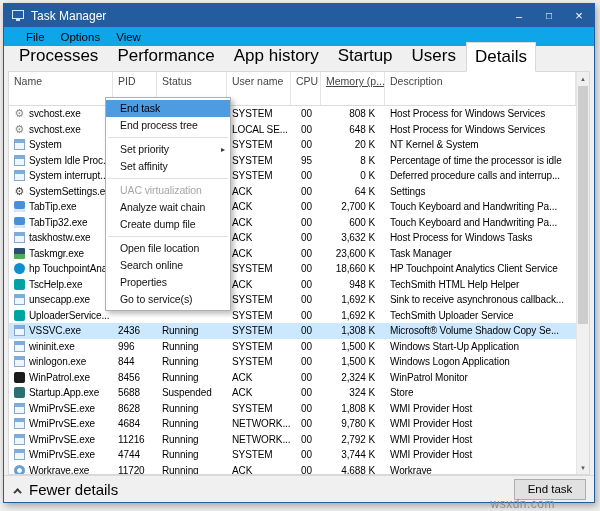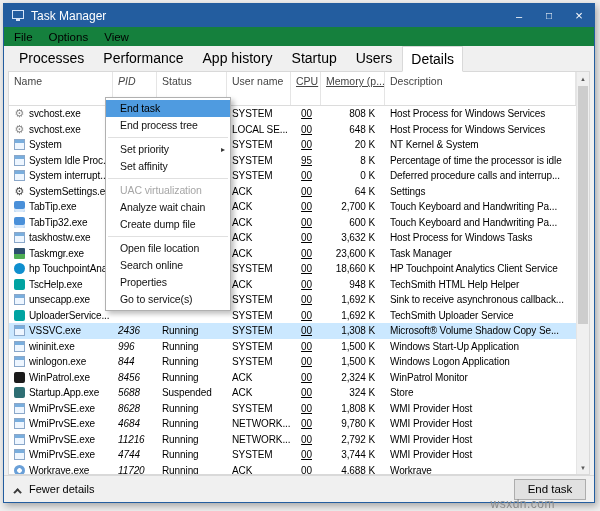--- a/index.html
+++ b/index.html
@@ -33,30 +33,30 @@
   }
   .title-text { flex:1 1 auto; white-space:nowrap; overflow:hidden; }
   .tbtn {
     width:30px; height:23px; display:flex; align-items:center; justify-content:center;
     font-size:11px; color:#fff; flex:0 0 auto; cursor:default;
   }
   .tbtn.max { font-size:10px; }
   .tbtn.close { font-size:13px; }
   
   .menubar {
-    height:19px; background:#15803d; display:flex; align-items:center;
-    font-size:11.5px; padding-left:2px; flex:0 0 auto;
+    height:19px; background:#0ea5e9; display:flex; align-items:center;
+    font-size:11.5px; padding-left:14px; flex:0 0 auto;
   }
   .mb-item { padding:2px 8px; }
   
   .tabstrip {
     height:25px; padding:4px 6px 0 6px; display:flex; align-items:flex-end; flex:0 0 auto;
   }
   .tab {
-    font-size:14px; padding:3px 8px 4px 8px; border:1px solid transparent;
+    font-size:17px; padding:3px 8px 4px 8px; border:1px solid transparent;
     margin-right:1px; position:relative; white-space:nowrap;
   }
   .tab.active {
     background:#fff; border:1px solid #d9d9d9; border-bottom-color:#fff;
     z-index:3; margin-bottom:-1px; padding-top:4px;
   }
   
   .content {
     flex:1 1 auto; margin:0 4px; background:#fff;
     border:1px solid #d9d9d9; position:relative; overflow:hidden; z-index:2;
@@ -72,24 +72,24 @@
     border-right:1px solid #e5e5e5; white-space:nowrap; overflow:hidden; flex:0 0 auto;
   }
   .rows { flex:1 1 auto; overflow:hidden; position:relative; padding-right:13px; }
   .row {
     display:flex; height:15.5px; align-items:center;
     font-size:10px; letter-spacing:-0.1px; white-space:nowrap;
   }
   .row.selected { background:#cbe8ff; }
   .cell { overflow:hidden; flex:0 0 auto; padding:0 3px 0 5px; }
   .col-name   { width:104px; }
-  .col-pid    { width:44px;font-style:italic;  }
+  .col-pid    { width:44px;  }
   .col-status { width:70px;  }
   .col-user   { width:64px;  }
-  .col-cpu    { width:30px; text-align:right; padding-right:9px;text-decoration:underline; }
+  .col-cpu    { width:30px; text-align:right; padding-right:9px; }
   .col-memory { width:64px; text-align:right; padding-right:10px; }
   .col-desc   { flex:1 1 auto; text-overflow:ellipsis; }
   .hcell.col-cpu { text-align:right; padding-right:9px; }
   .hcell.col-memory { text-align:left; padding-right:4px;text-decoration:underline; }
   .name-wrap { display:flex; align-items:center; gap:4px; overflow:hidden; }
   
   .icon { width:11px; height:11px; flex:0 0 auto; display:flex; align-items:center; justify-content:center; }
   .gear-icon { color:#8a8a8a; font-size:11px; line-height:11px; }
   .settings-gear-icon { color:#4a4a4a; font-size:11px; line-height:11px; }
   .system-icon, .window-icon {
@@ -127,21 +127,21 @@
   }
   .menu-item.highlighted { background:#4f9be0; color:#000; }
   .menu-item.disabled { color:#a6a6a6; }
   .submenu-arrow { position:absolute; right:5px; top:0; font-size:8px; color:#333; }
   .menu-sep { height:1px; background:#e0e0e0; margin:3px 2px; }
   
   .statusbar {
     height:27px; flex:0 0 auto; background:#f0f0f0; border-top:1px solid #d9d9d9;
     margin-top:0; display:flex; align-items:center; padding:0 8px; z-index:1;
   }
-  .fewer { display:flex; align-items:center; gap:7px; font-size:11px; padding:2px 4px; }
+  .fewer { display:flex; align-items:center; gap:7px; font-size:15px; padding:2px 4px; }
   .chevron-up {
     width:6px; height:6px; border-top:2px solid #3a3a3a; border-left:2px solid #3a3a3a;
     transform:rotate(45deg) translateY(2px); margin-top:3px;
   }
   .end-task-btn {
     margin-left:auto; width:72px; height:21px;
     background:#e1e1e1; border:1px solid #adadad;
     font-size:11.5px; font-family:"Liberation Sans", sans-serif;
     display:flex; align-items:center; justify-content:center;
   }

